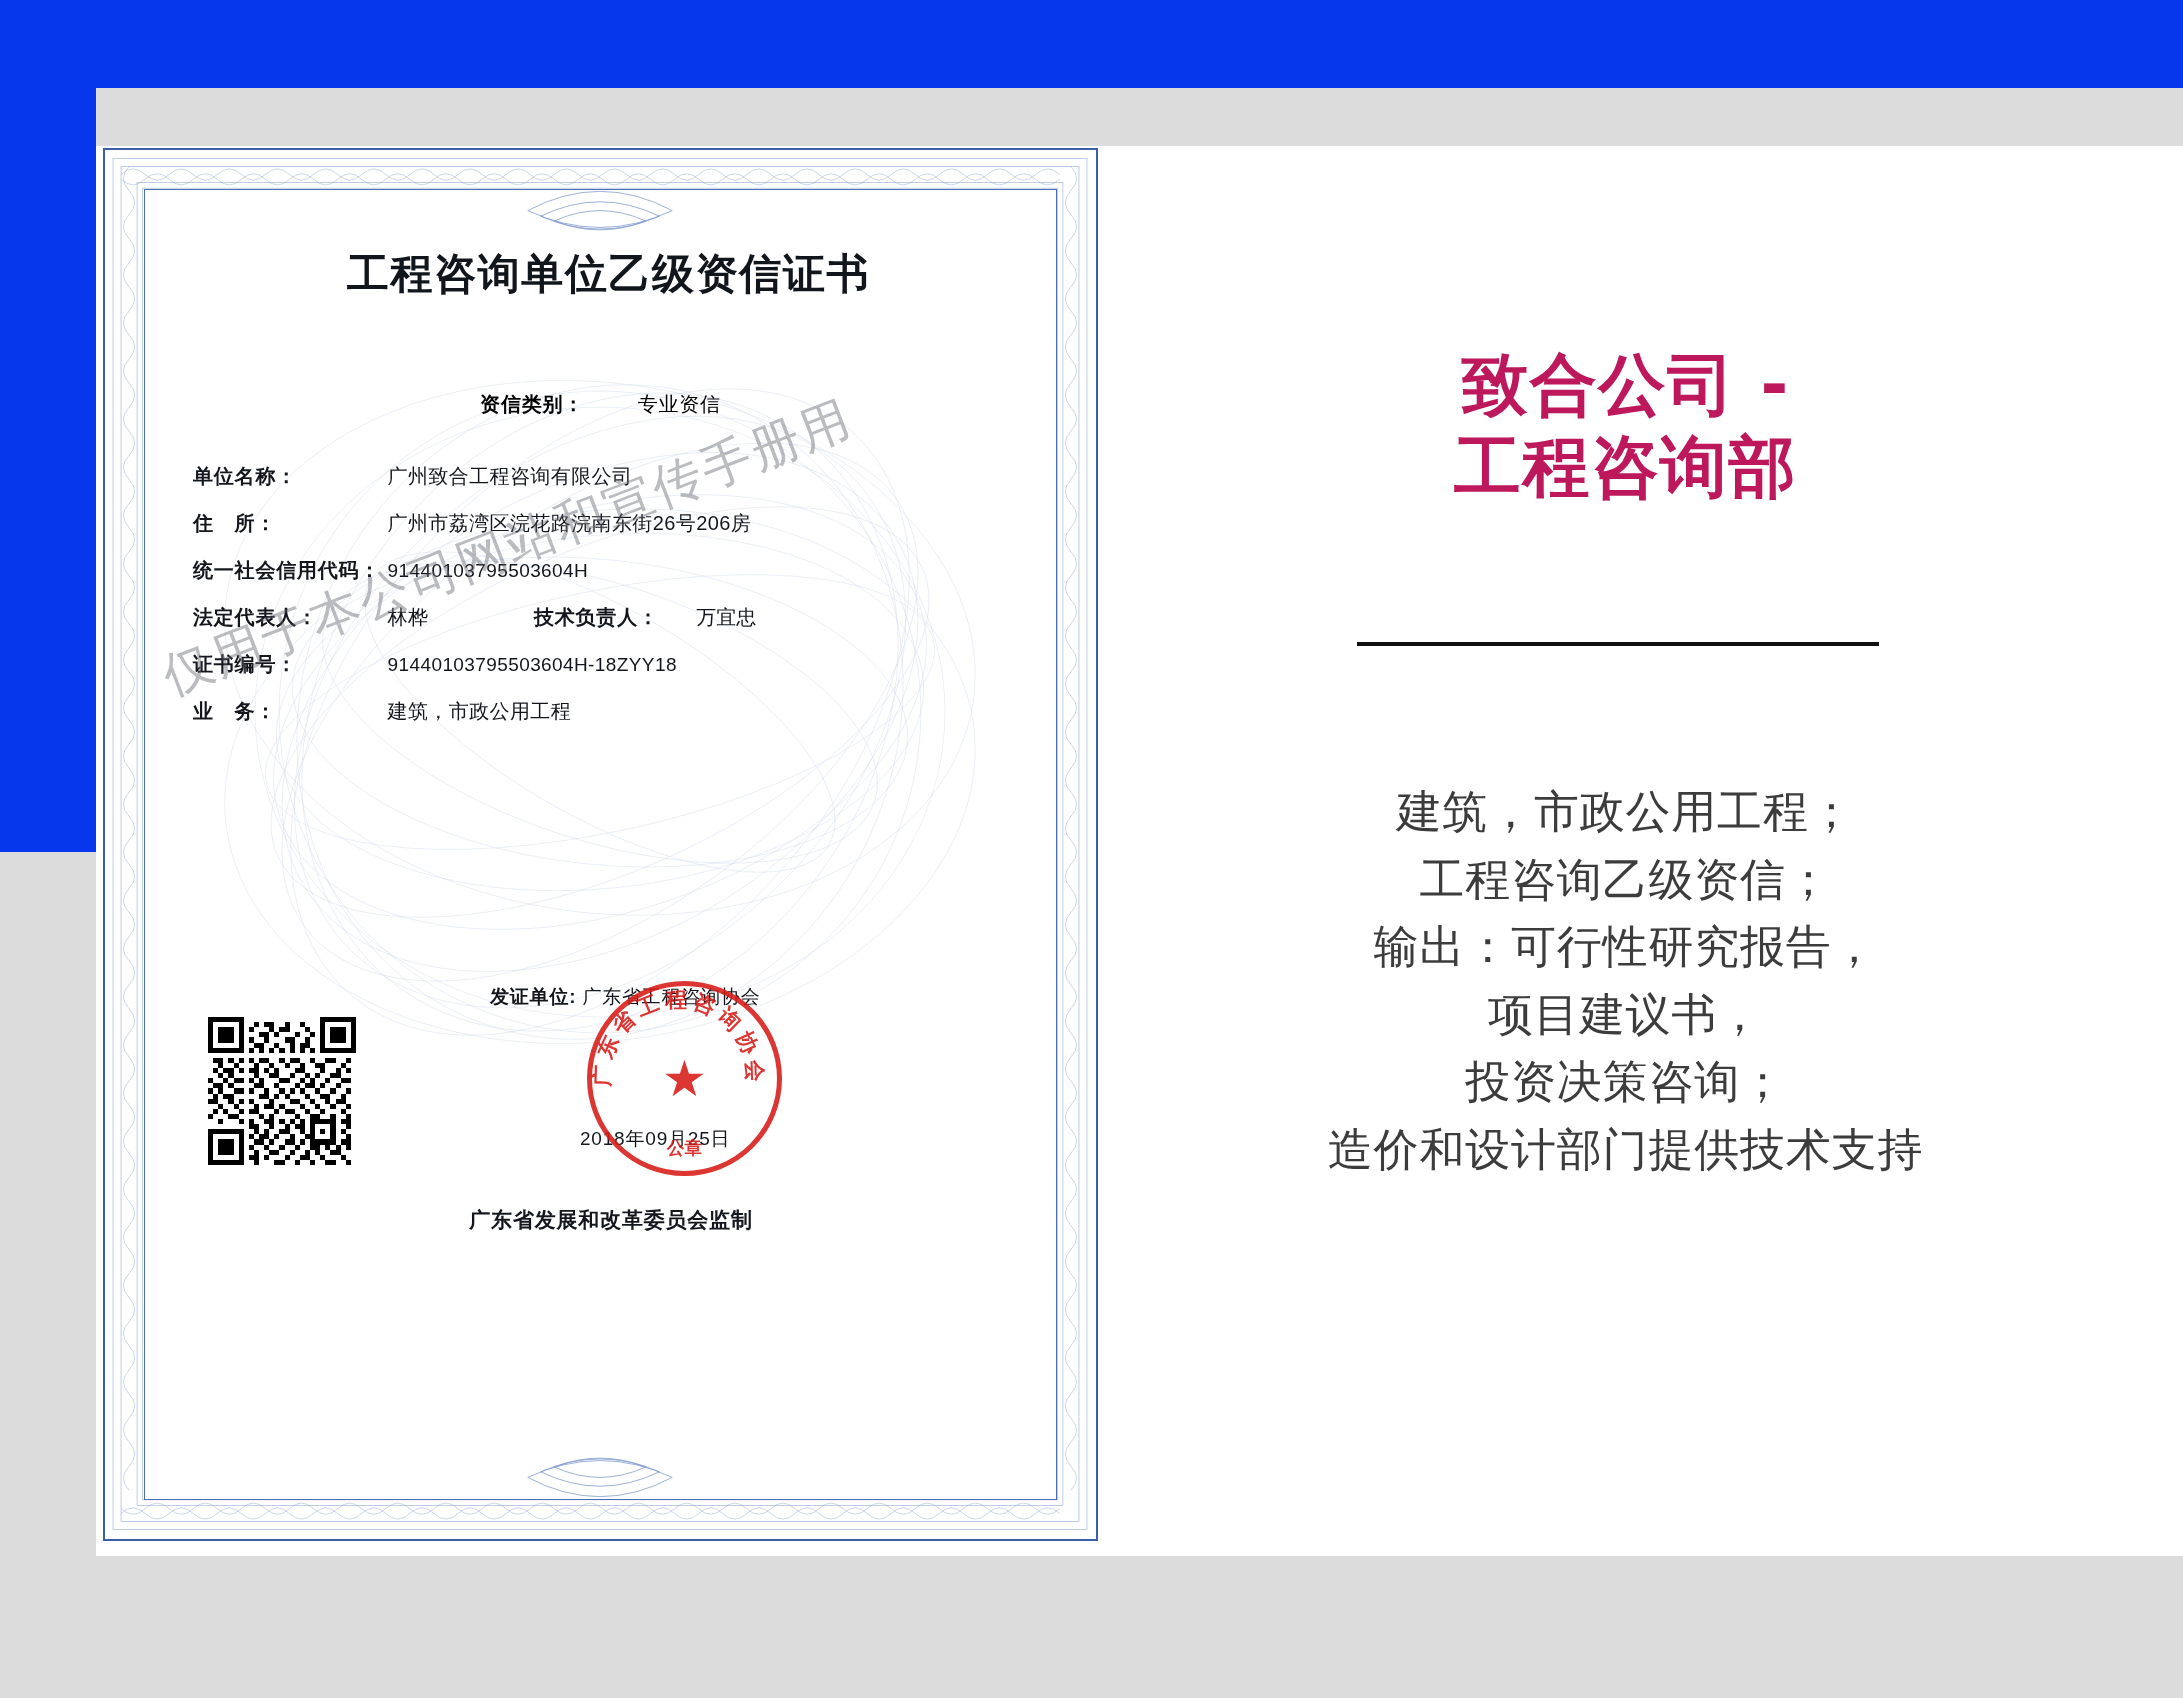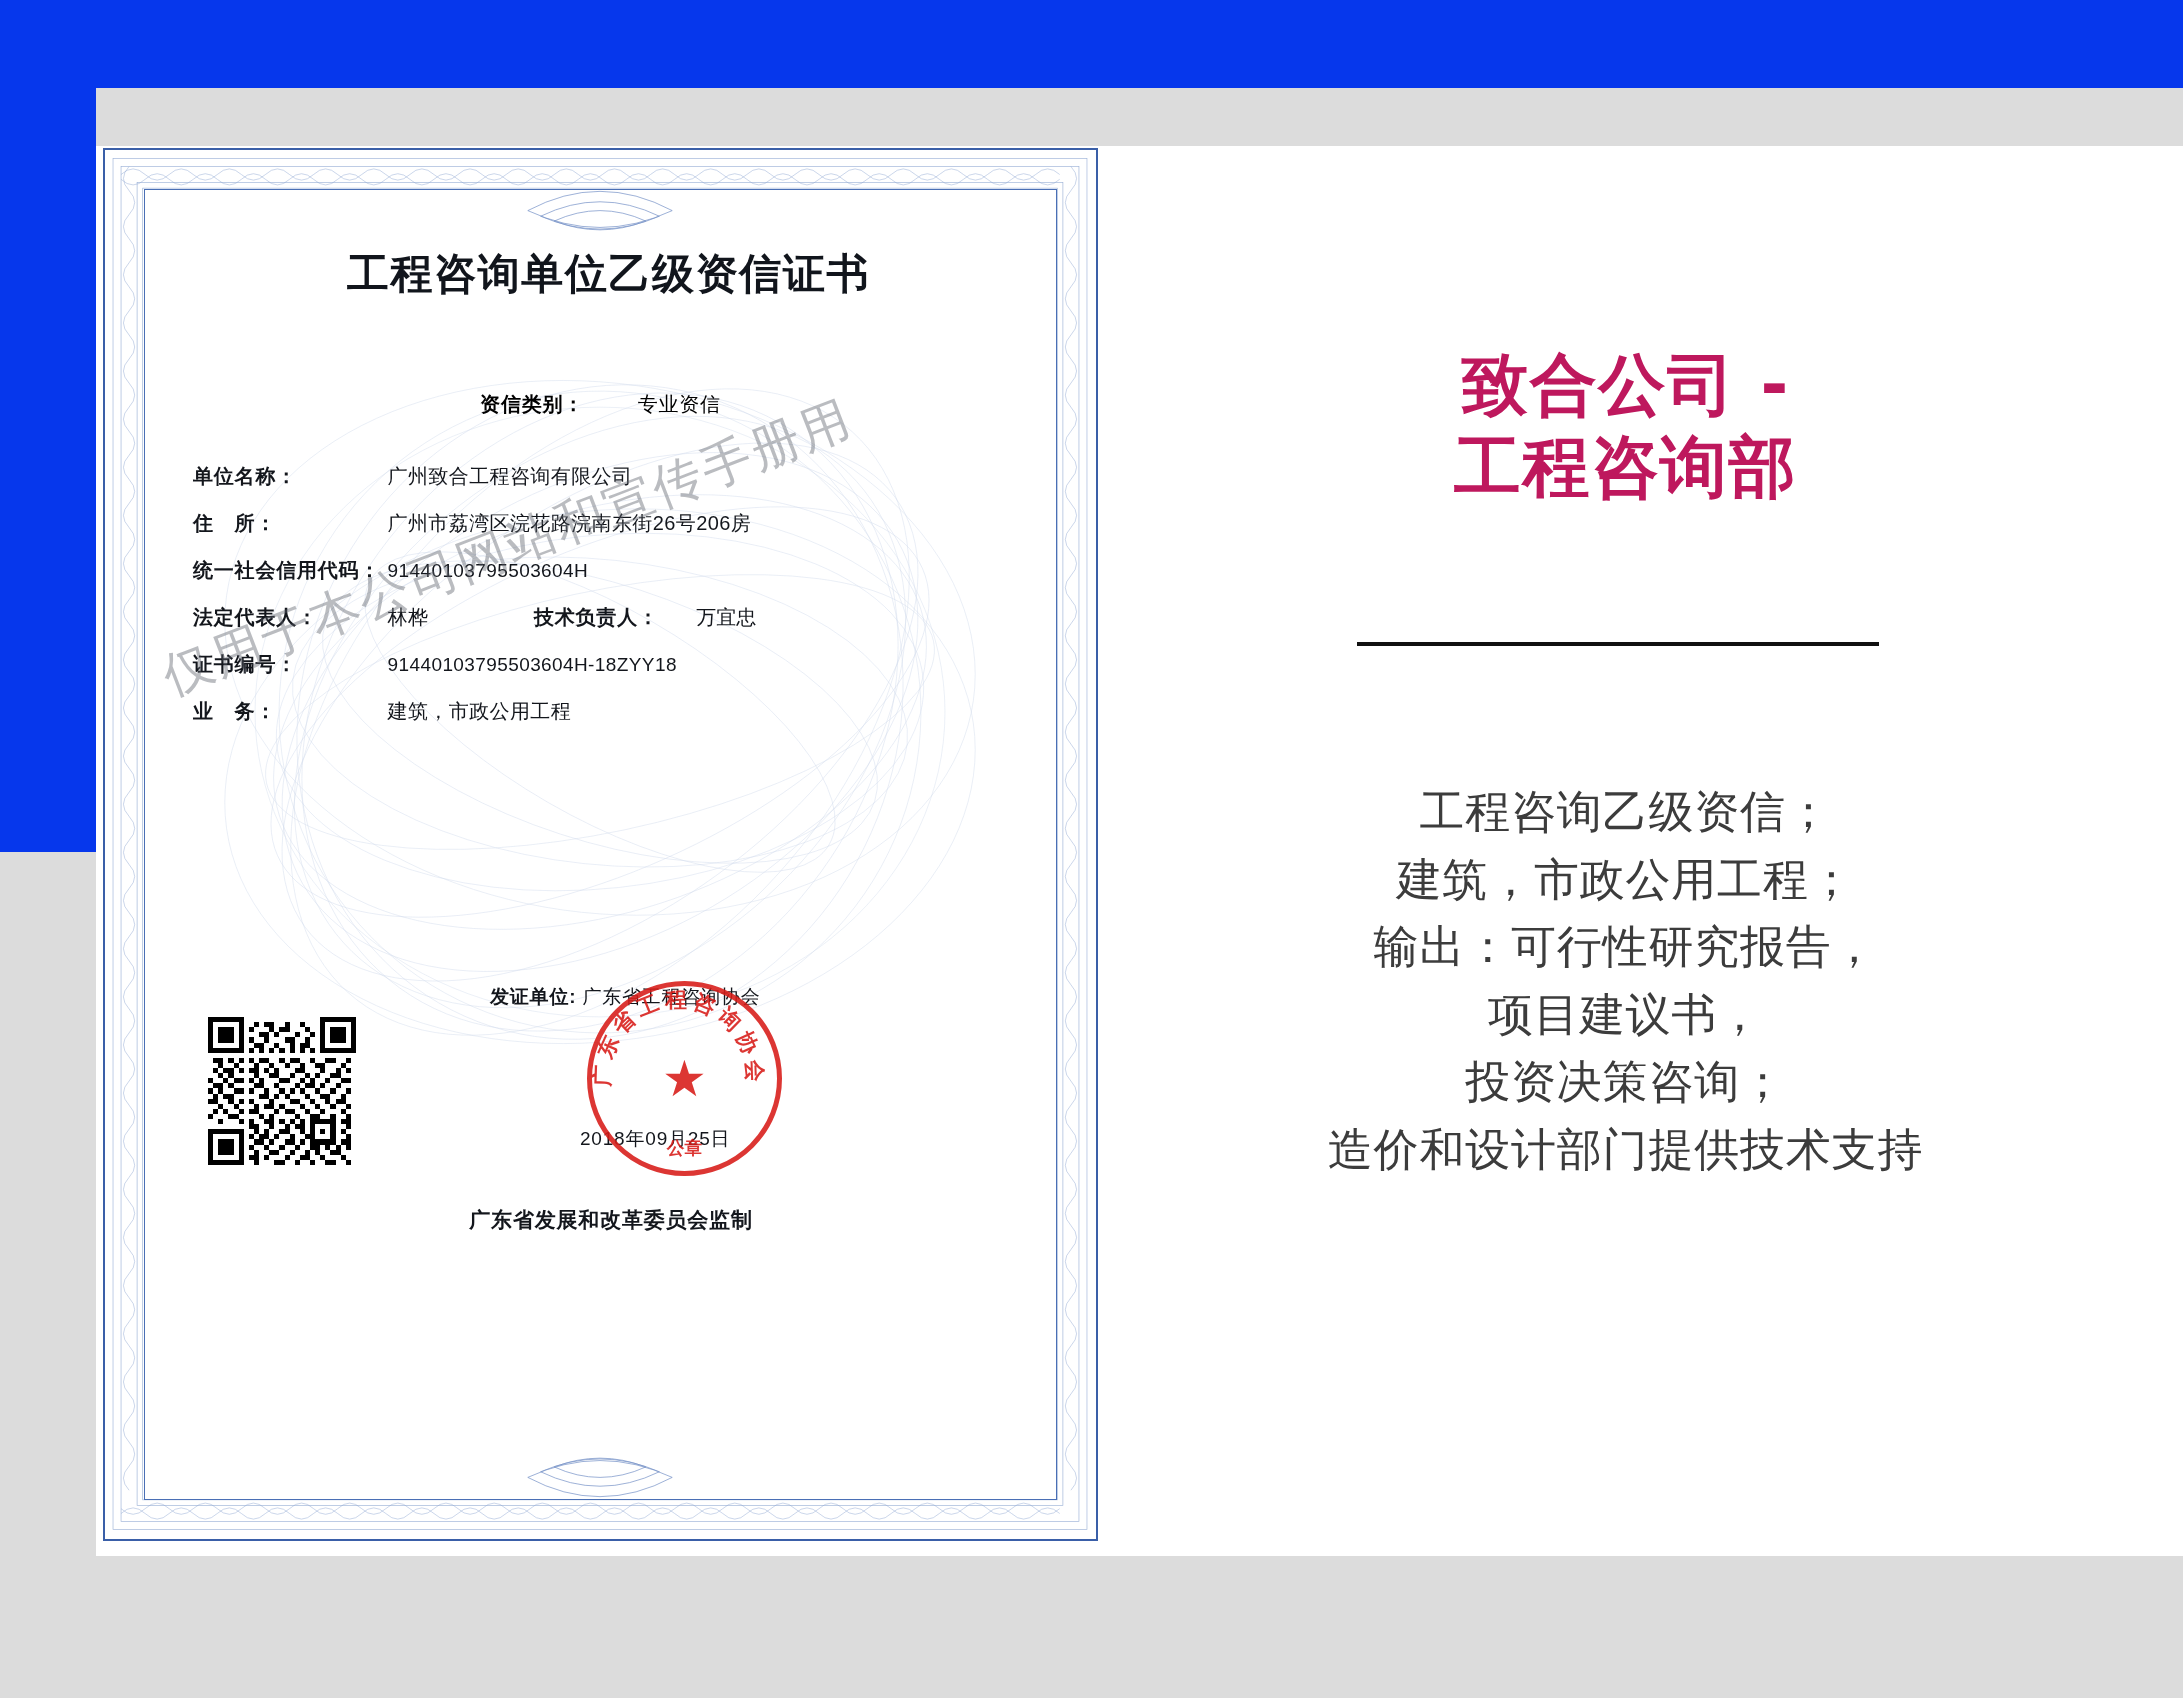--- a/index.html
+++ b/index.html
@@ -633,21 +633,21 @@
   </div>
 </div>
 
 <div class="panel">
   <div class="panel-title">
     <div>致合公司 -</div>
     <div>工程咨询部</div>
   </div>
   <div class="panel-rule"></div>
   <div class="panel-body">
+    <div>建筑，市政公用工程；</div>
     <div>工程咨询乙级资信；</div>
-    <div>建筑，市政公用工程；</div>
     <div>输出：可行性研究报告，</div>
     <div>项目建议书，</div>
     <div>投资决策咨询；</div>
     <div>造价和设计部门提供技术支持</div>
   </div>
 </div>
 
 
 </body></html>

